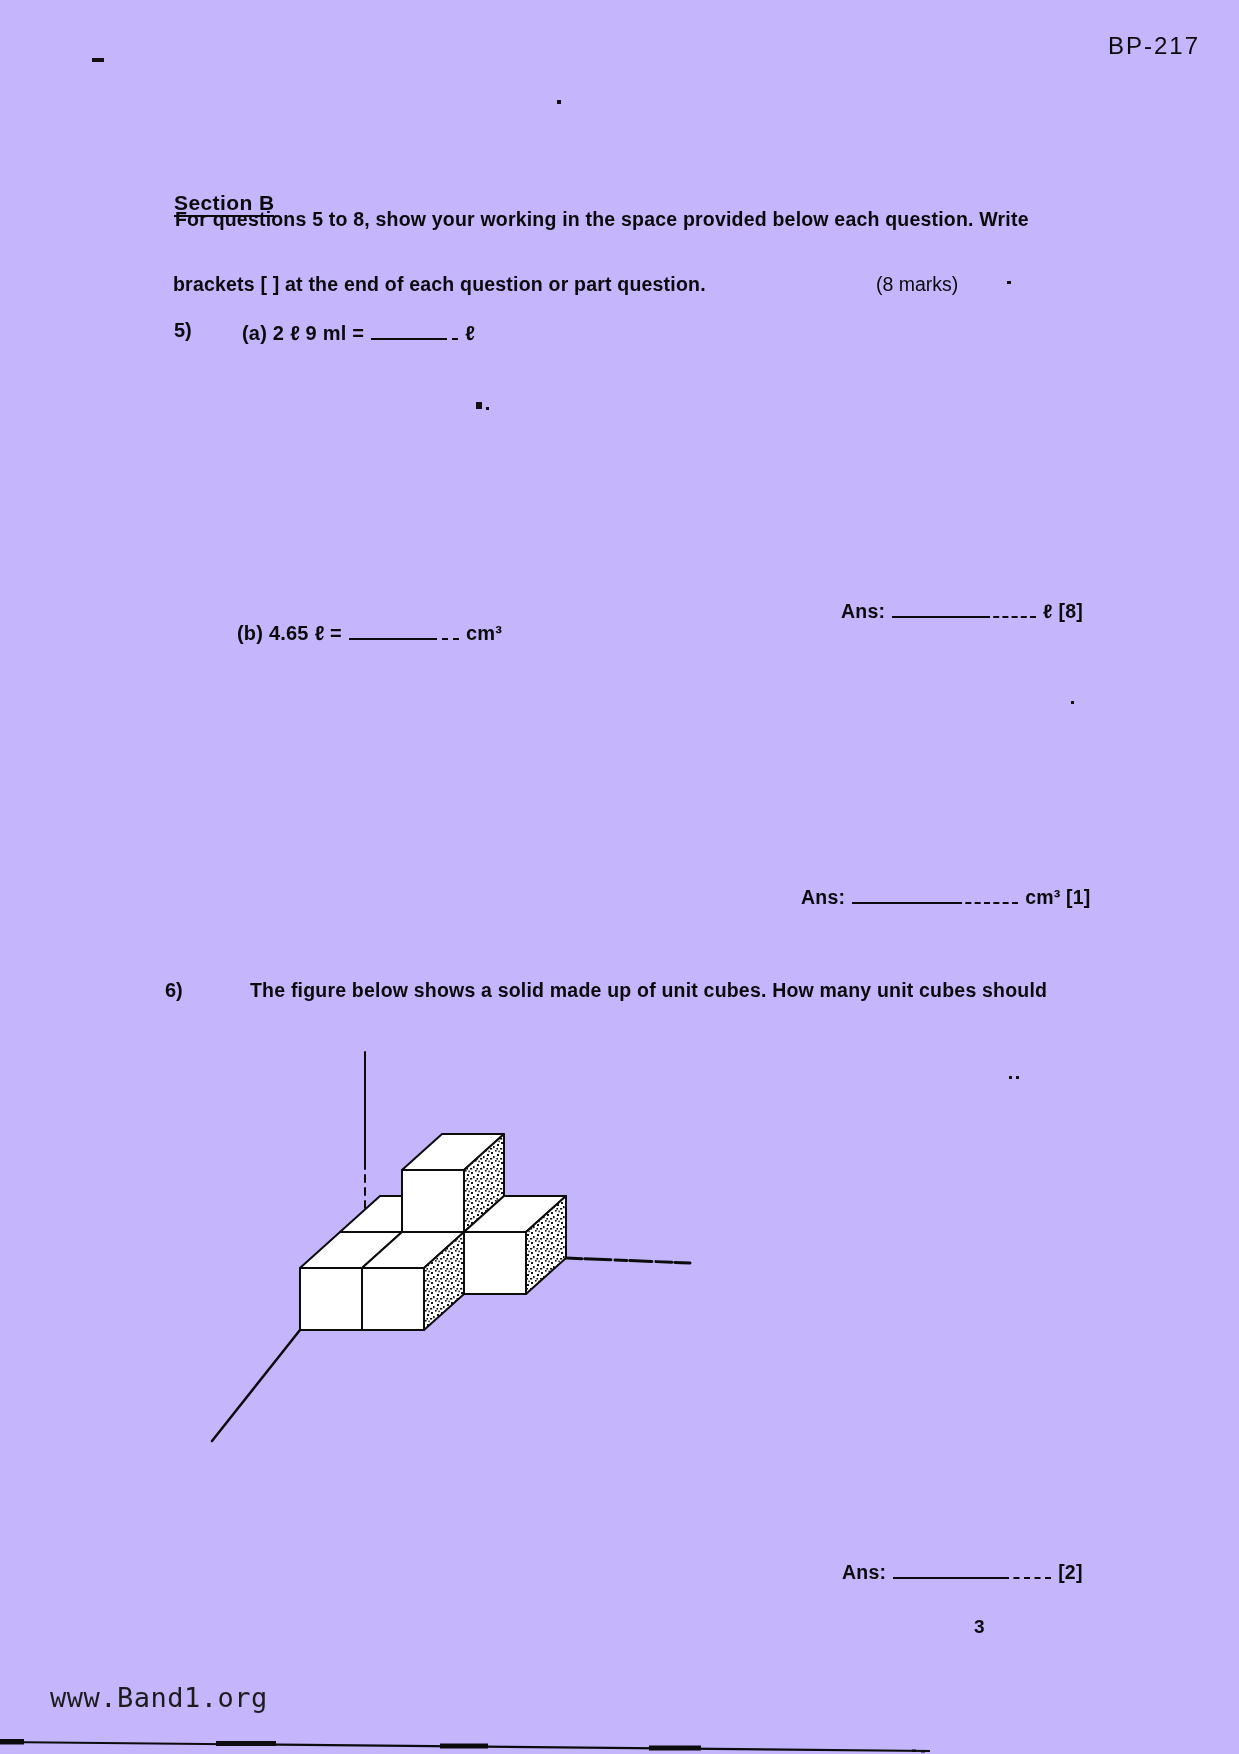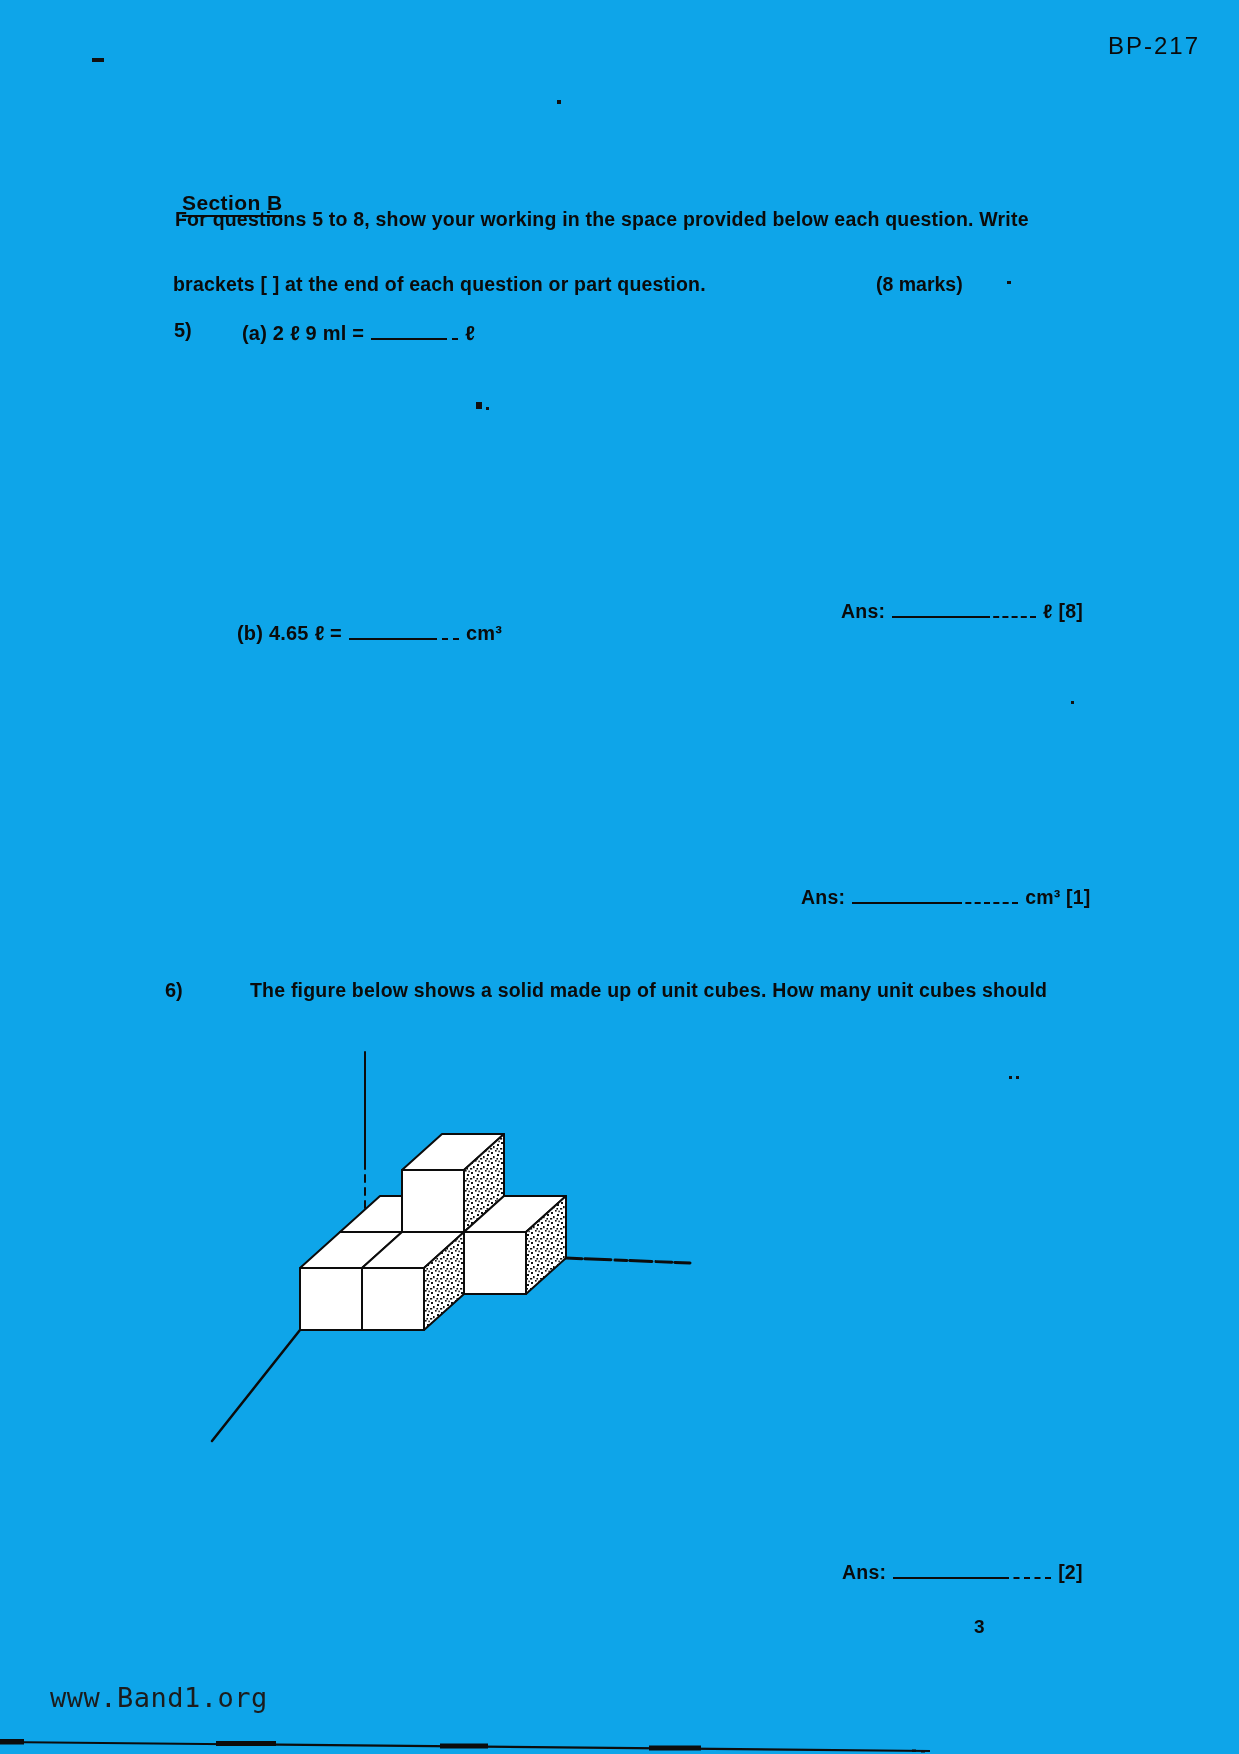--- a/index.html
+++ b/index.html
@@ -1,29 +1,29 @@
 <!DOCTYPE html>
 <html><head>
 <meta charset="utf-8">
 <style>
   html,body{margin:0;padding:0;background:#ffffff;}
   .page{
-    position:relative;width:1239px;height:1754px;background:#0ea5e9;
+    position:relative;width:1239px;height:1754px;background:#c4b5fd;
     font-family:"Liberation Sans","DejaVu Sans",sans-serif;color:#0b0b0b;overflow:hidden;
   }
   .abs{position:absolute;white-space:nowrap;}
   .scan{font-weight:600;letter-spacing:0.2px;}
   .header-code{left:1108px;top:32px;font-size:24px;font-weight:500;letter-spacing:2px;}
-  .section-title{left:182px;top:191px;font-size:21px;font-weight:700;letter-spacing:0.4px;
+  .section-title{left:174px;top:191px;font-size:21px;font-weight:700;letter-spacing:0.4px;
     border-bottom:2.3px solid #0b0b0b;padding-bottom:0;}
   .para{font-size:19.5px;}
   .l1{left:175px;top:208px;}
   .l2{left:174px;top:246px;}
   .l3{left:173px;top:273px;}
-  .marks-note{left:876px;top:273px;font-size:19.5px;font-weight:700;}
+  .marks-note{left:876px;top:273px;font-size:19.5px;font-weight:400;}
   .qnum{font-size:20px;font-weight:700;}
   .q5n{left:174px;top:319px;}
   .q6n{left:165px;top:979px;font-weight:600;}
   .qrow{font-size:20px;}
   .q5a{left:242px;top:319px;}
   .q5b{left:237px;top:619px;}
   .q6l1{left:238px;top:979px;font-size:19.5px;margin-left:12px;}
   .q6l2{left:238px;top:1007px;font-size:19.5px;}
   .ansrow{font-size:19.5px;}
   .ansA{left:841px;top:597px;}

